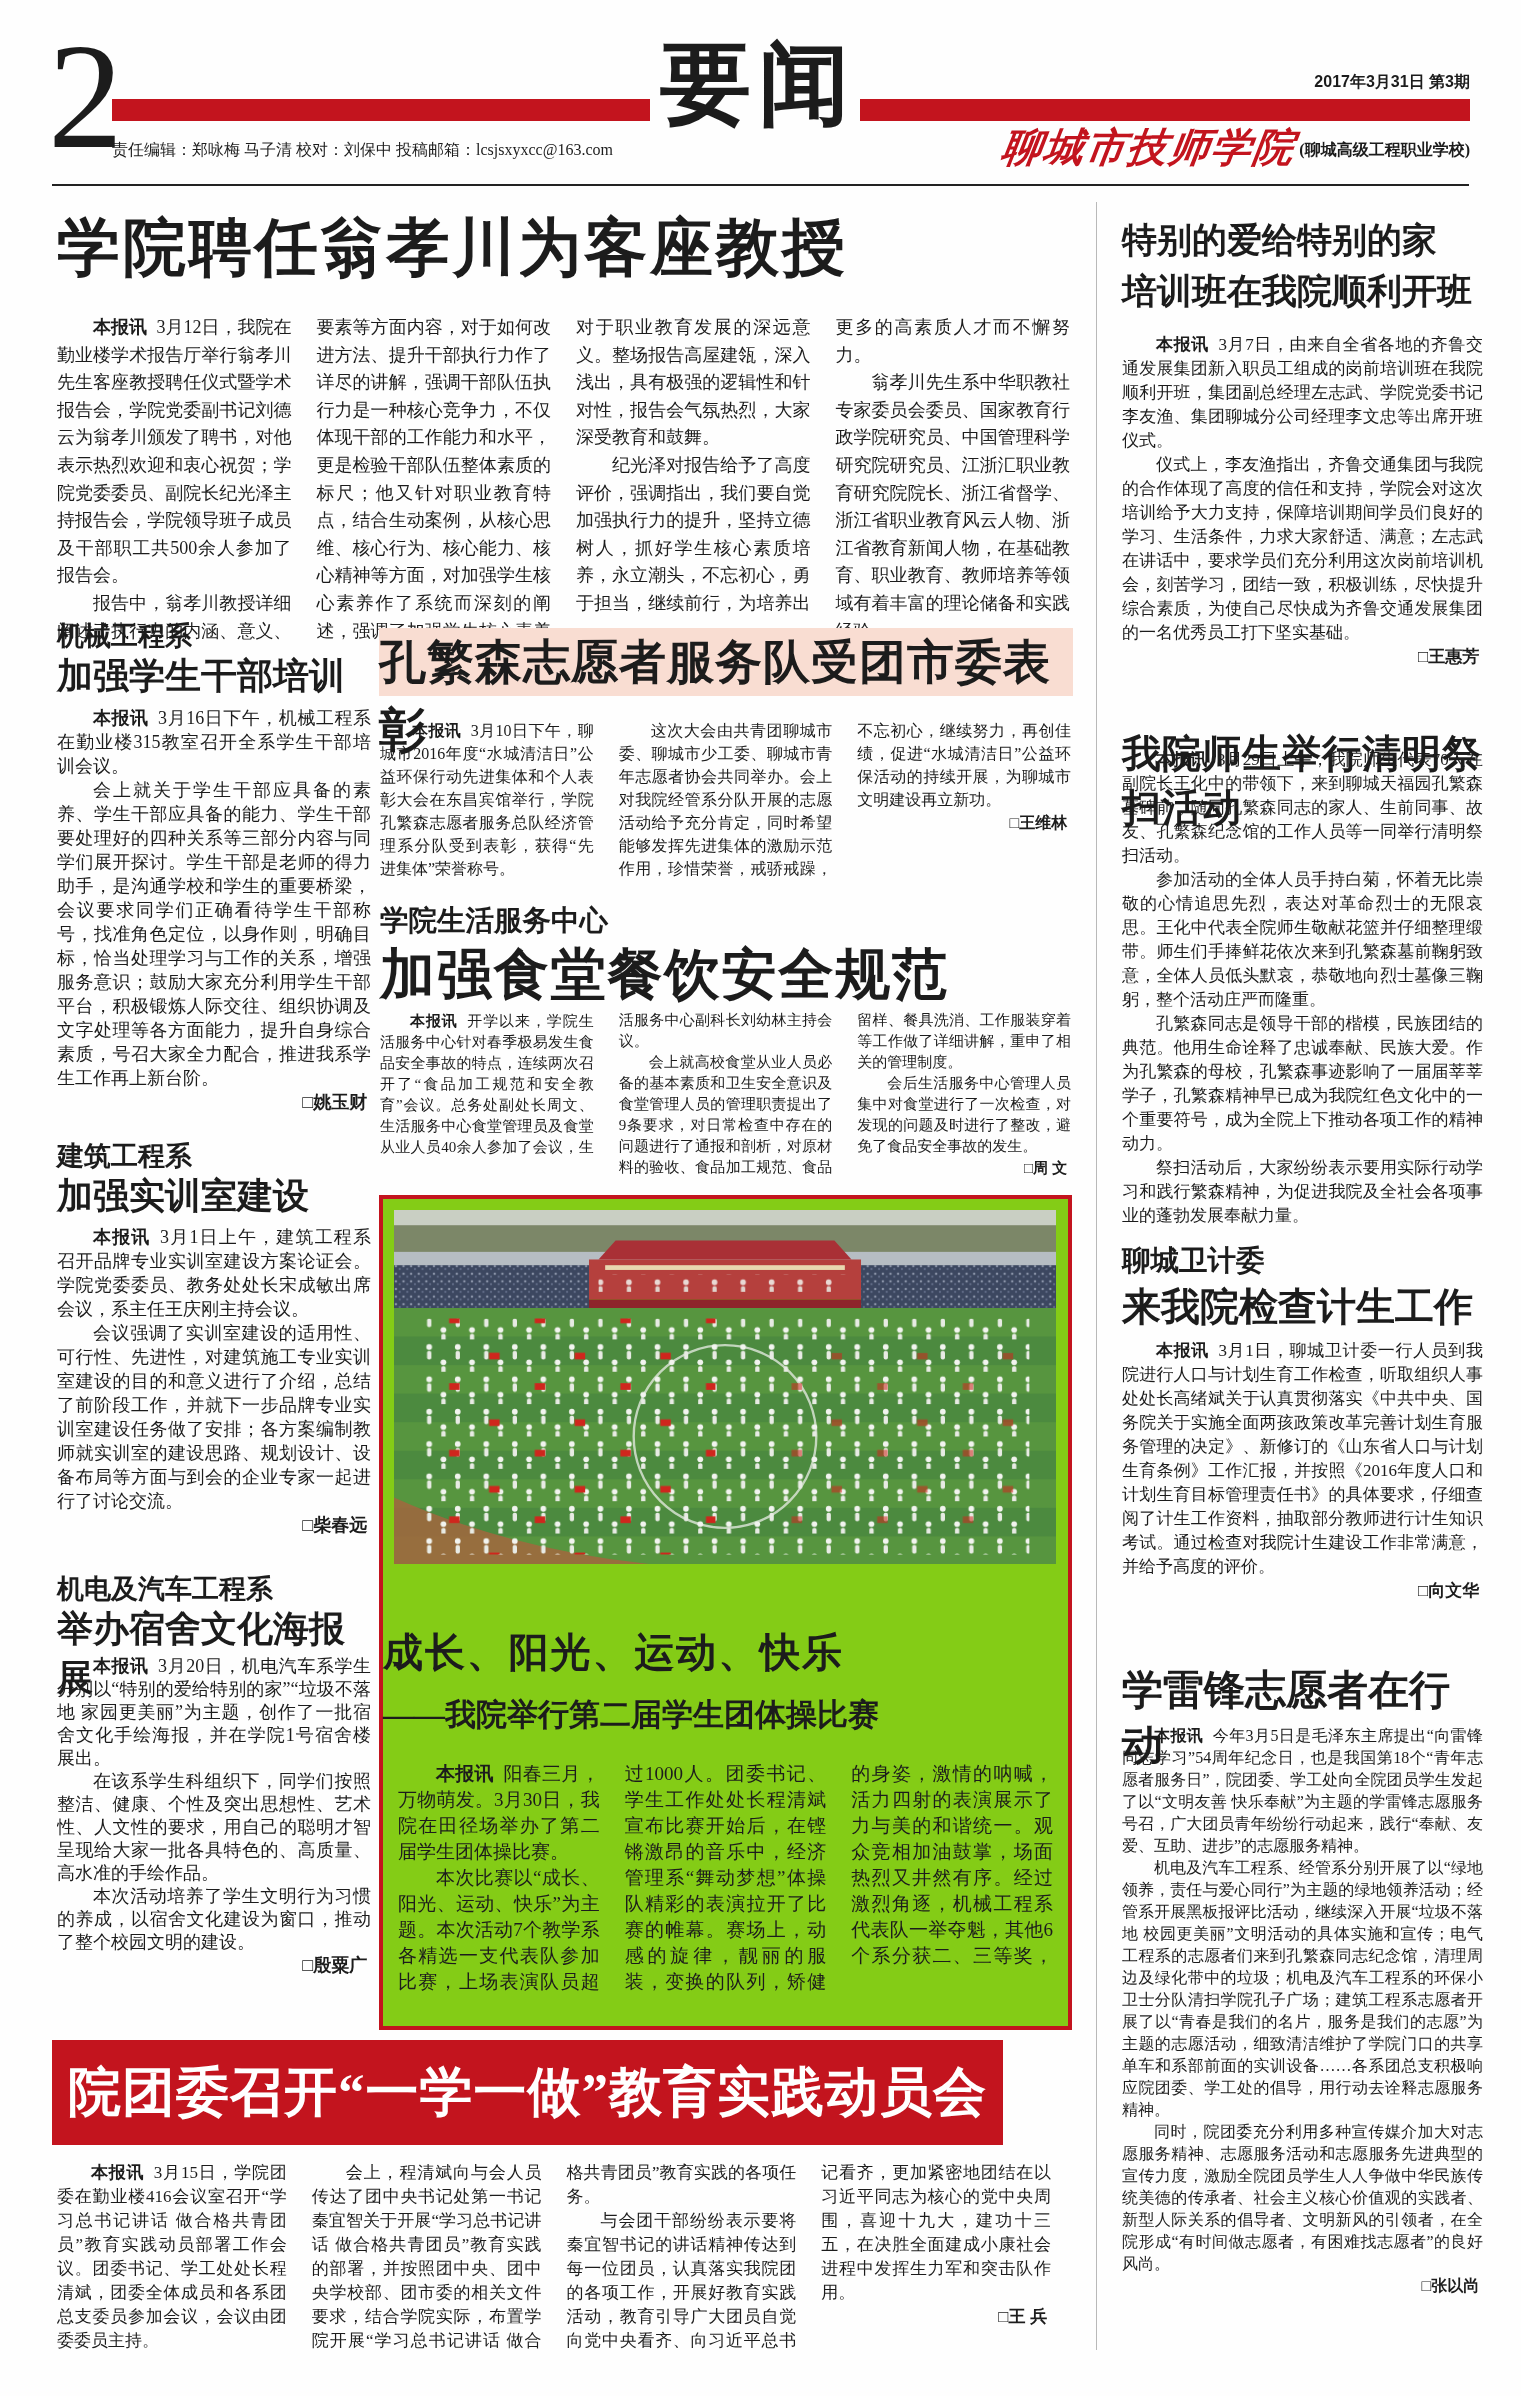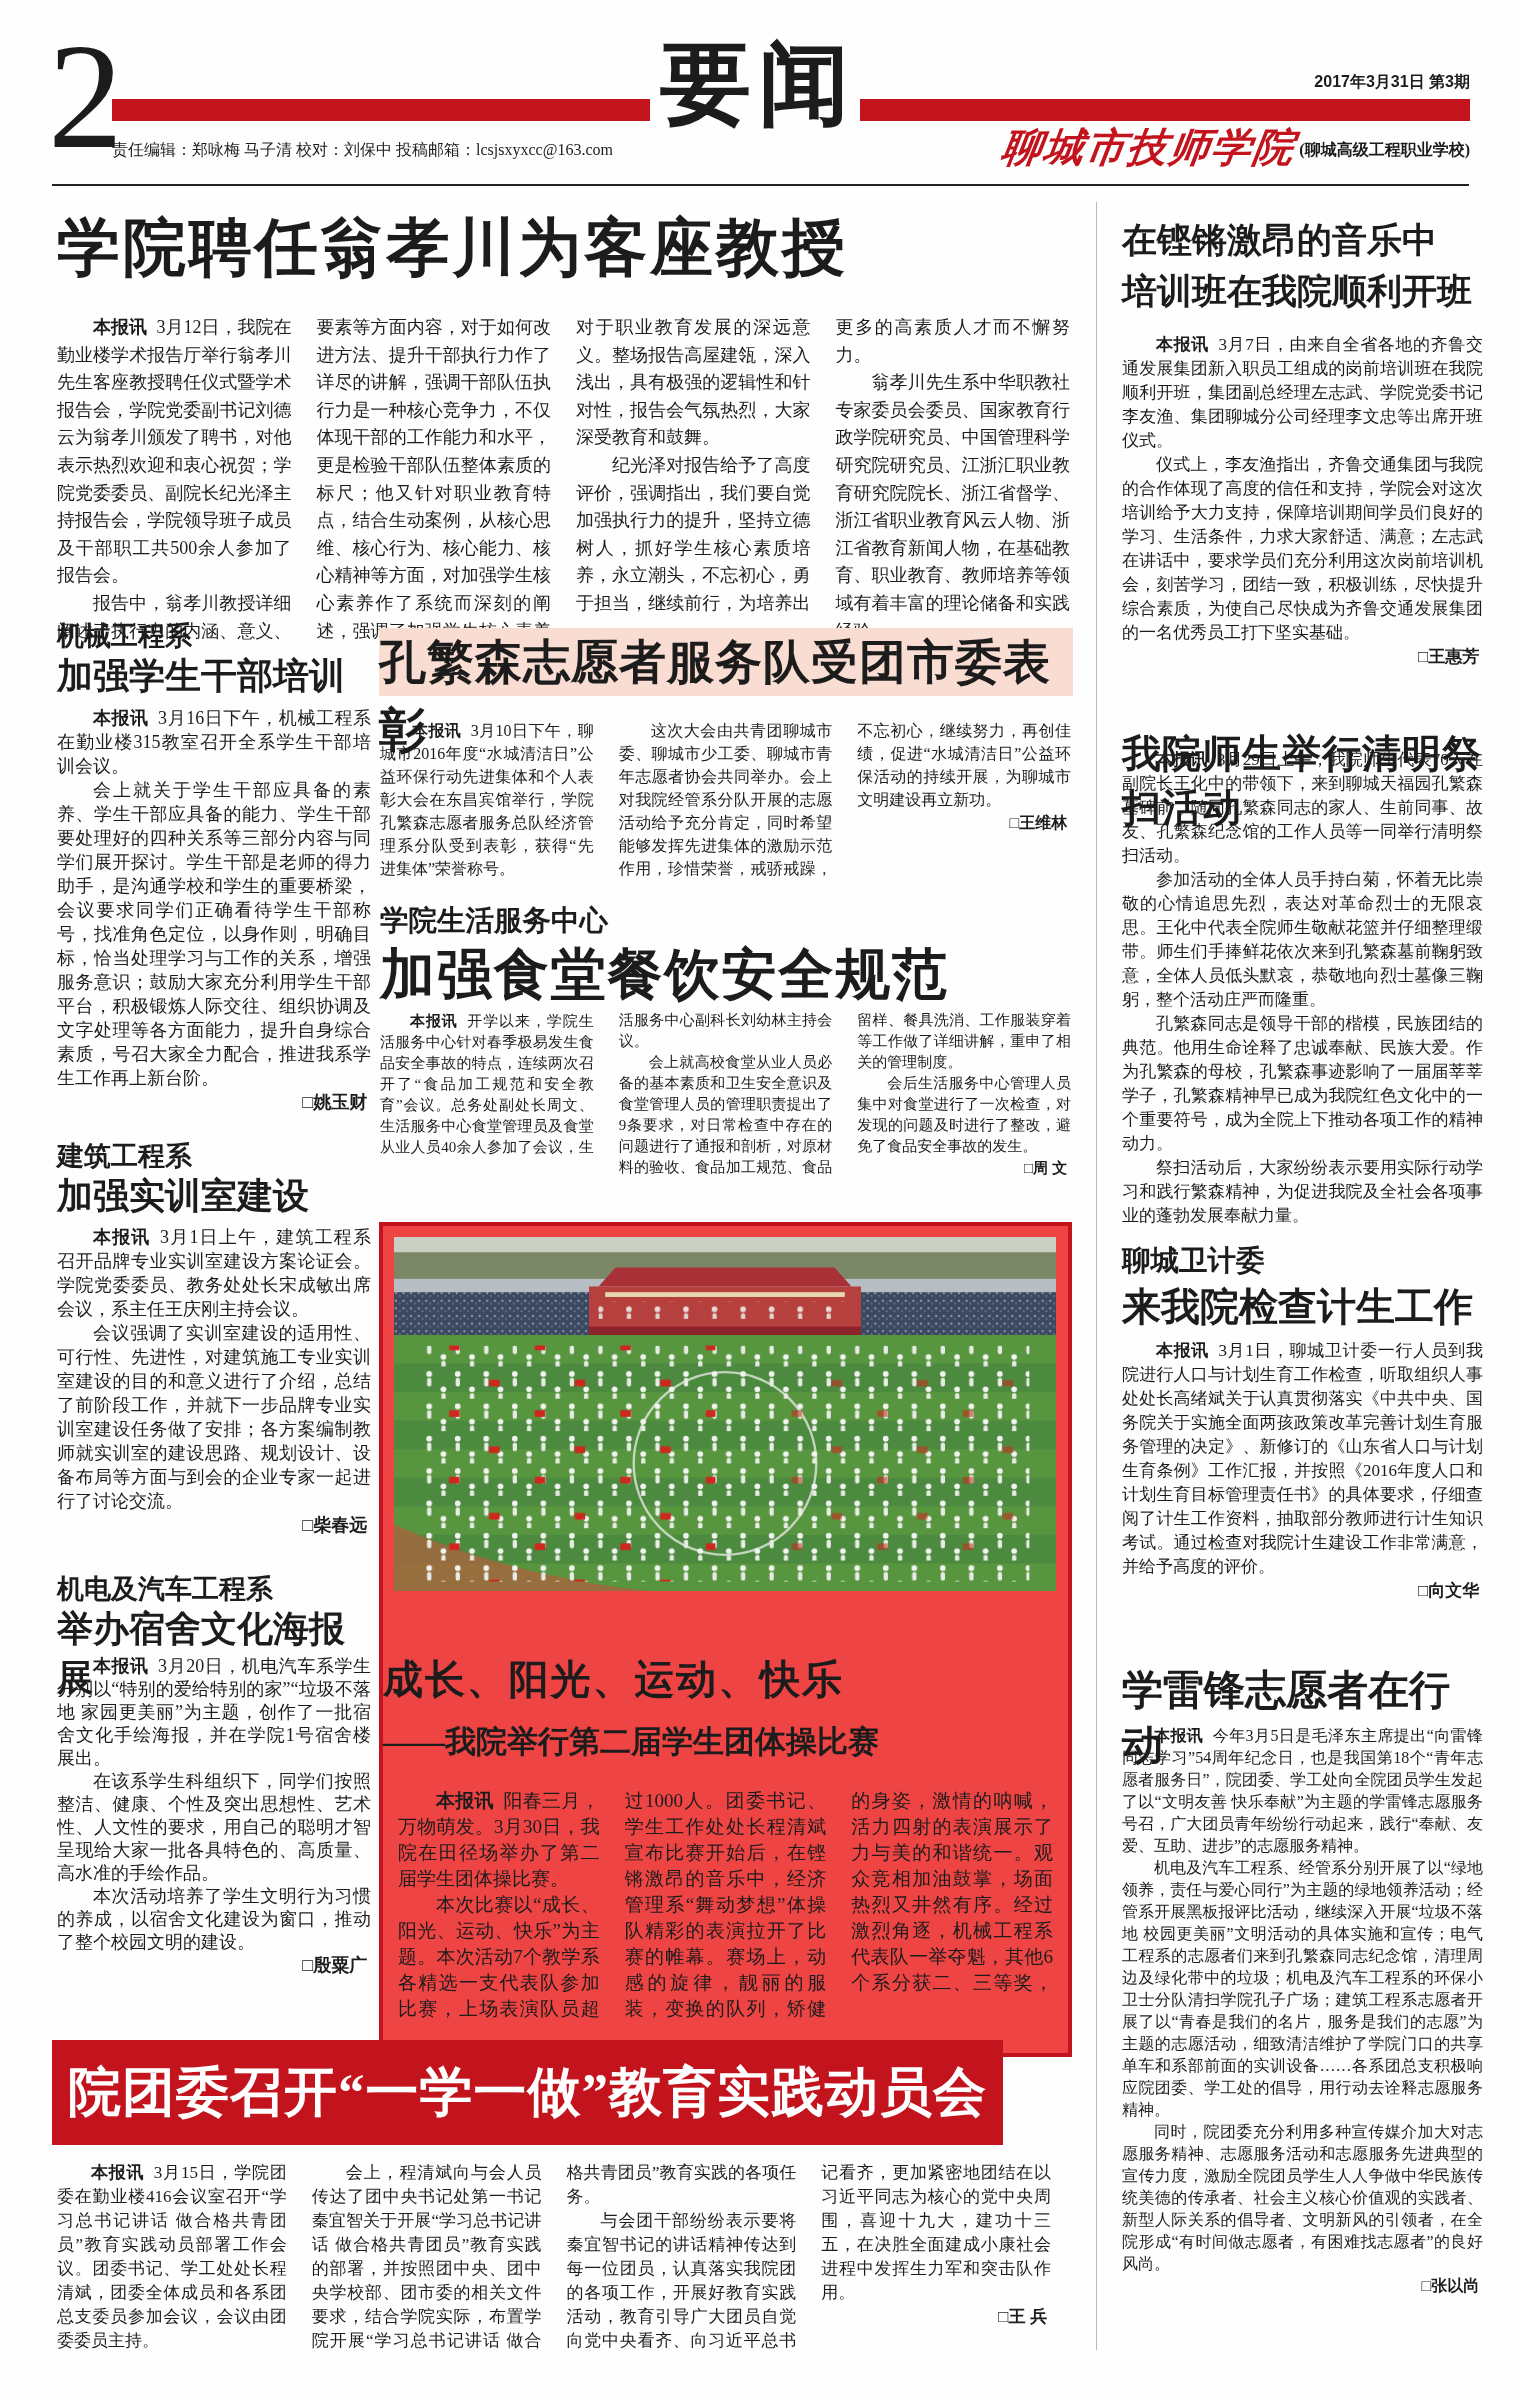--- a/index.html
+++ b/index.html
@@ -43,21 +43,21 @@
   .jianzhu-body{left:57px;top:1225px;width:314px;height:339px;font-size:18px;line-height:24px;overflow:hidden;}
   .jidian-dept{left:57px;top:1571px;width:314px;}
   .jidian-title{left:57px;top:1605px;width:314px;}
   .jidian-body{left:57px;top:1655px;width:314px;height:377px;font-size:18px;line-height:23px;overflow:hidden;}
   .kfs-banner{left:379px;top:628px;width:694px;height:68px;background:var(--pink);
               font-size:47px;line-height:68px;letter-spacing:1px;}
   .kfs-body{left:380px;top:719px;width:691px;height:171px;font-size:16px;line-height:23px;overflow:hidden;}
   .st-dept{left:380px;top:902px;width:691px;font-size:28.5px;}
   .st-title{left:380px;top:938px;width:691px;font-size:55px;letter-spacing:1.9px;}
   .st-body{left:380px;top:1010px;width:691px;height:179px;font-size:15px;line-height:21px;overflow:hidden;}
-  .photo-box{left:379px;top:1195px;width:685px;height:827px;border:4.8px solid var(--red);background:#ef4444;margin-top:27px;}
+  .photo-box{left:379px;top:1195px;width:685px;height:827px;border:4.8px solid var(--red);background:#84cc16;}
   .photo-wrap{margin:11.4px 11.4px 0 11.4px;width:662px;height:354px;}
   .tc-title{margin-top:61px;font-size:40px;letter-spacing:1.9px;}
   .tc-sub{margin-top:13.3px;font-size:31px;}
   .tc-body{margin:25px 15px 0 15px;height:255px;font-size:19px;line-height:26px;overflow:hidden;}
   .qm-title{left:1122px;top:679px;width:361px;font-size:39px;letter-spacing:1px;margin-top:48px;}
   .qm-body{left:1122px;top:748px;width:361px;height:476px;font-size:17px;line-height:24px;overflow:hidden;}
   .wjw-dept{left:1122px;top:1242px;width:361px;font-size:28.5px;}
   .wjw-title{left:1122px;top:1280px;width:361px;font-size:39px;}
   .wjw-body{left:1122px;top:1339px;width:361px;height:295px;font-size:17px;line-height:24px;overflow:hidden;}
   .lf-title{left:1122px;top:1663px;width:361px;font-size:41px;}
@@ -88,21 +88,21 @@
   <h1 class="abs hd main-title" style="margin:0;">学院聘任翁孝川为客座教授</h1>
   <div class="abs body cols4 main-body">
     <p><b class="lead">本报讯</b><span>3月12日，我院在勤业楼学术报告厅举行翁孝川先生客座教授聘任仪式暨学术报告会，学院党委副书记刘德云为翁孝川颁发了聘书，对他表示热烈欢迎和衷心祝贺；学院党委委员、副院长纪光泽主持报告会，学院领导班子成员及干部职工共500余人参加了报告会。</span></p>
     <p>报告中，翁孝川教授详细阐述了执行力的内涵、意义、要素等方面内容，对于如何改进方法、提升干部执行力作了详尽的讲解，强调干部队伍执行力是一种核心竞争力，不仅体现干部的工作能力和水平，更是检验干部队伍整体素质的标尺；他又针对职业教育特点，结合生动案例，从核心思维、核心行为、核心能力、核心精神等方面，对加强学生核心素养作了系统而深刻的阐述，强调了加强学生核心素养对于职业教育发展的深远意义。整场报告高屋建瓴，深入浅出，具有极强的逻辑性和针对性，报告会气氛热烈，大家深受教育和鼓舞。</p>
     <p>纪光泽对报告给予了高度评价，强调指出，我们要自觉加强执行力的提升，坚持立德树人，抓好学生核心素质培养，永立潮头，不忘初心，勇于担当，继续前行，为培养出更多的高素质人才而不懈努力。</p>
     <p>翁孝川先生系中华职教社专家委员会委员、国家教育行政学院研究员、中国管理科学研究院研究员、江浙汇职业教育研究院院长、浙江省督学、浙江省职业教育风云人物、浙江省教育新闻人物，在基础教育、职业教育、教师培养等领域有着丰富的理论储备和实践经验。</p>
 
   </div>
 
   <div class="abs hd qilu-title">
-    <div>在铿锵激昂的音乐中</div>
+    <div>特别的爱给特别的家</div>
     <div>培训班在我院顺利开班</div>
   </div>
   <div class="abs body qilu-body">
     <p><b class="lead">本报讯</b><span>3月7日，由来自全省各地的齐鲁交通发展集团新入职员工组成的岗前培训班在我院顺利开班，集团副总经理左志武、学院党委书记李友渔、集团聊城分公司经理李文忠等出席开班仪式。</span></p>
     <p>仪式上，李友渔指出，齐鲁交通集团与我院的合作体现了高度的信任和支持，学院会对这次培训给予大力支持，保障培训期间学员们良好的学习、生活条件，力求大家舒适、满意；左志武在讲话中，要求学员们充分利用这次岗前培训机会，刻苦学习，团结一致，积极训练，尽快提升综合素质，为使自己尽快成为齐鲁交通发展集团的一名优秀员工打下坚实基础。</p>
     <div class="byline">□王惠芳</div>
   </div>
 
   <div class="abs hd dept jixie-dept">机械工程系</div>
   <div class="abs hd side-title jixie-title">加强学生干部培训</div>

